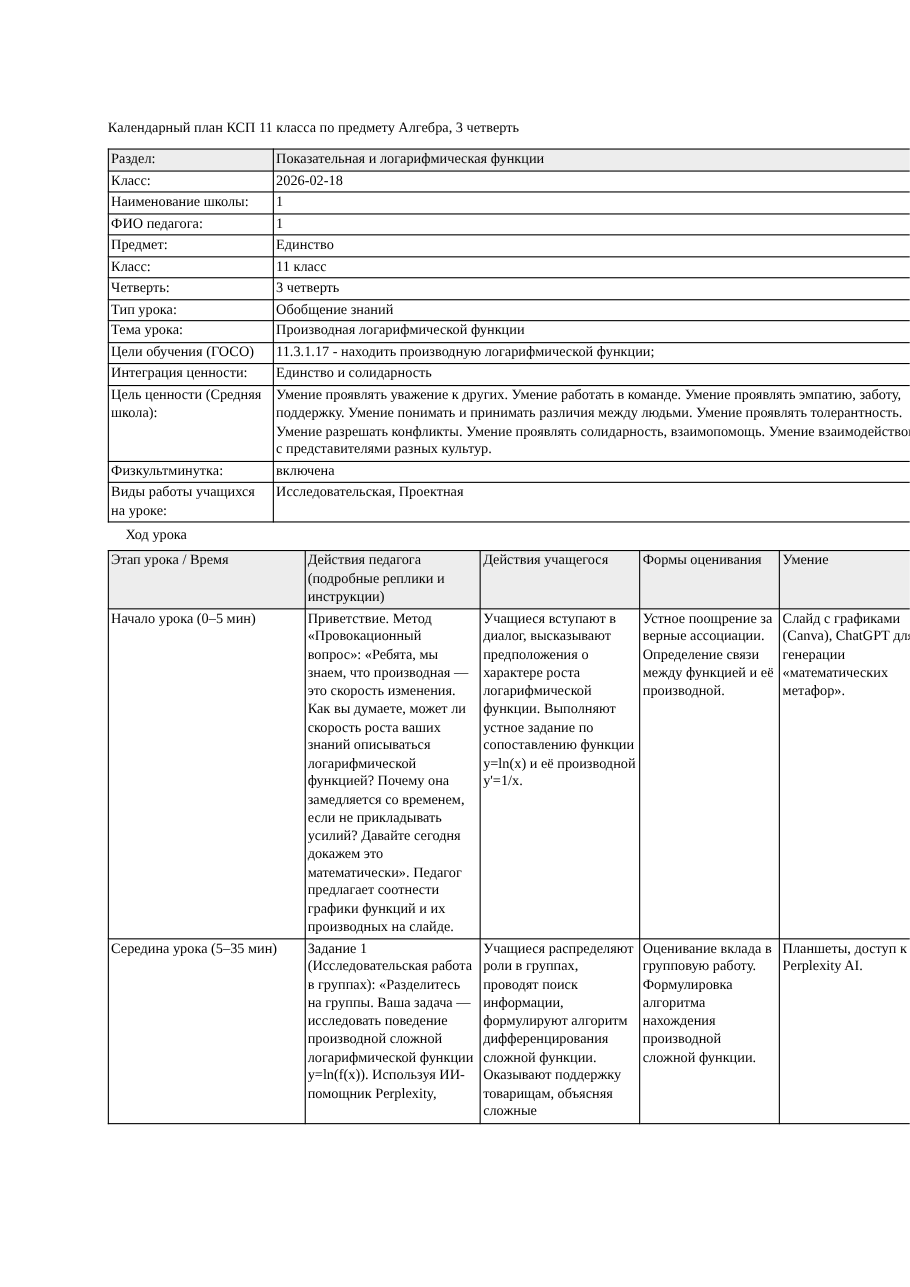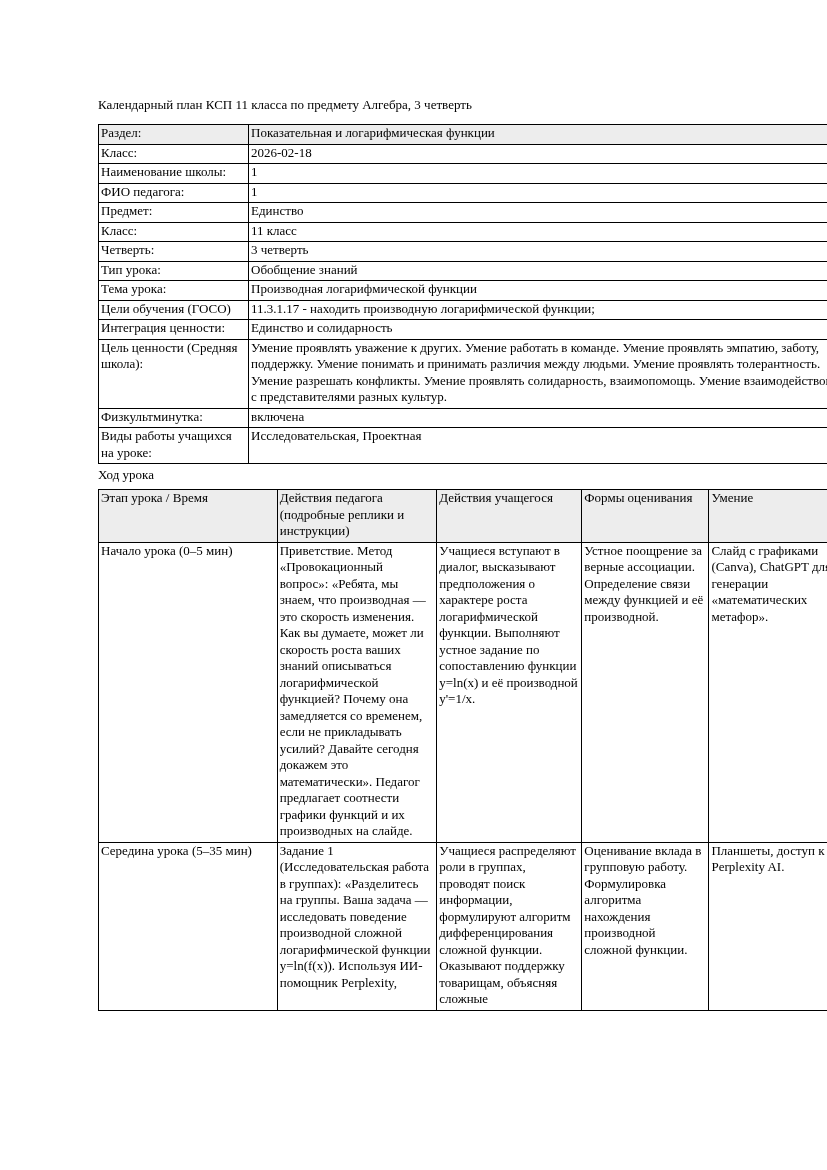--- a/index.html
+++ b/index.html
@@ -9,21 +9,21 @@
     background: #ffffff;
     color: #000000;
     font-family: "Liberation Serif", serif;
     -webkit-font-smoothing: antialiased;
   }
   .page { padding: 97px 0 0 98px; }
 
   .doc-title {
     font-size: 13px;
     line-height: 1.25;
-    margin: 0 0 11px 0;
+    margin: 11px 0 11px 0;
   }
 
   table {
     border-collapse: collapse;
     width: 759px;
     table-layout: fixed;
     font-size: 13px;
     line-height: 1.27;
   }
   td, th {
@@ -32,21 +32,21 @@
     text-align: left;
     font-weight: normal;
     padding: 0 3px 2px 2px;
     overflow-wrap: break-word;
     word-wrap: break-word;
   }
   tr.hl td, .lesson thead th { background: #ededed; }
 
   .section-heading {
     font-size: 13px;
-    margin: 3px 0 6px 0;
+    margin: 3px 0 6px 16px;
   }
 
   .info col.c-label { width: 150px; }
   .lesson col.c1 { width: 149px; }
   .lesson col.c2 { width: 133px; }
   .lesson col.c3 { width: 121px; }
   .lesson col.c4 { width: 106px; }
   .lesson col.c5 { width: 123px; }
 </style>
 </head>

